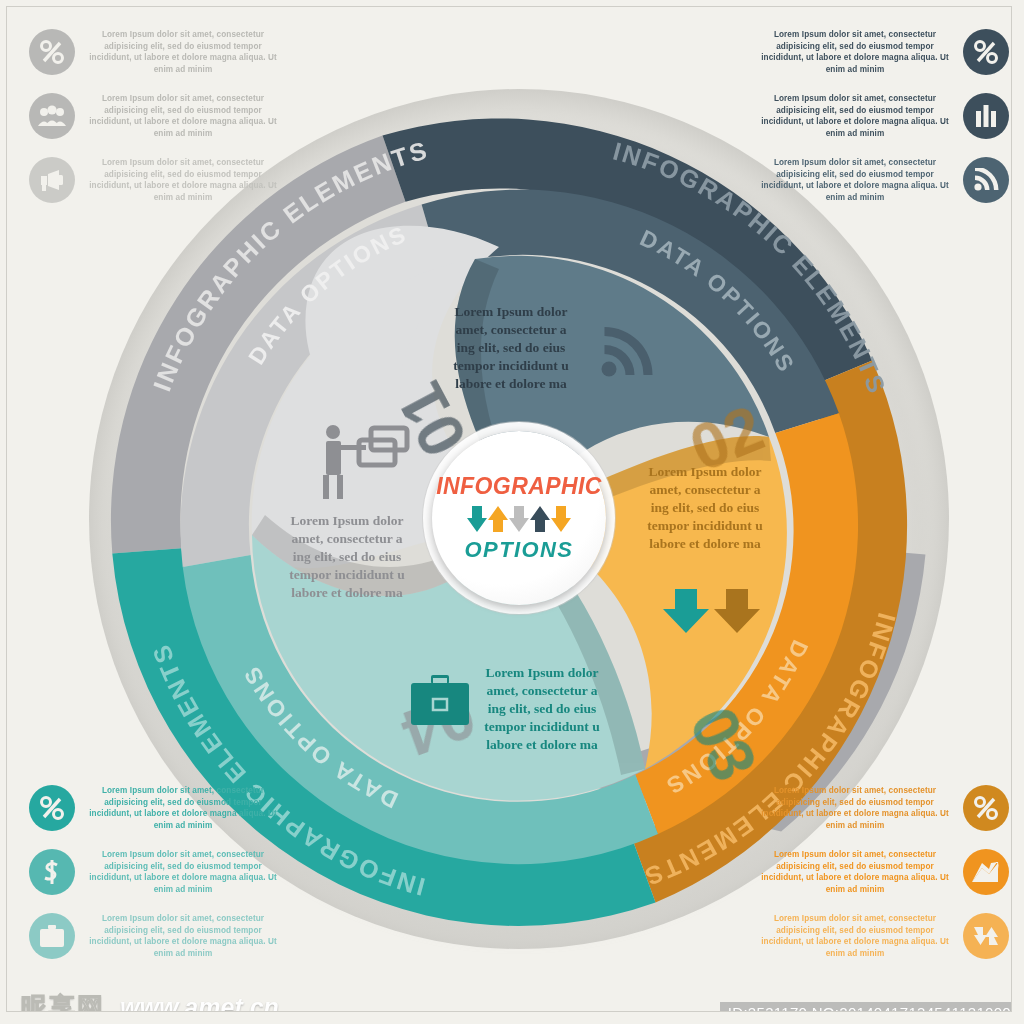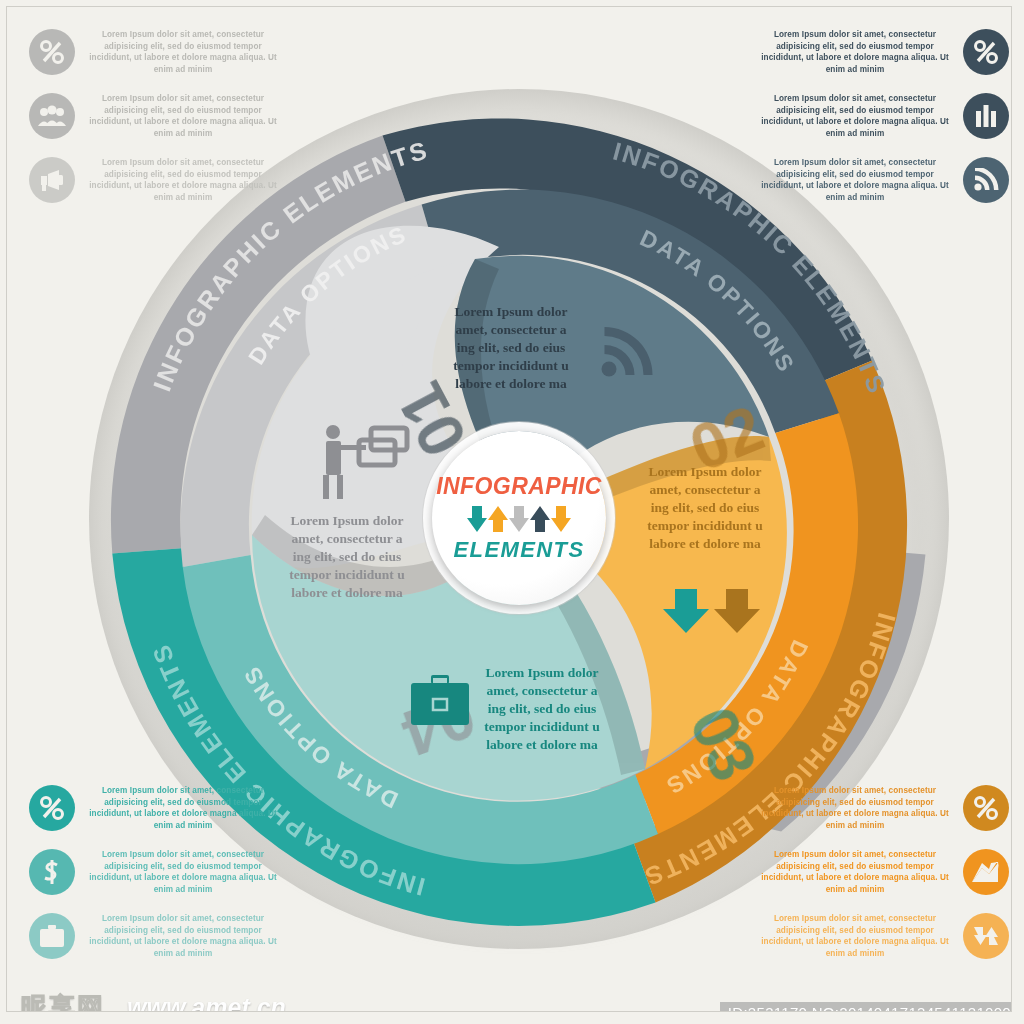--- a/index.html
+++ b/index.html
@@ -65,21 +65,21 @@
   .badge .b-bot{
     font-size:22px;font-weight:bold;font-style:italic;
     color:#1a9d96;letter-spacing:1.4px;
   }
   .arrowrow{display:flex;align-items:center;gap:1px;margin:6px 0 5px;}
   .arw{width:20px;height:26px;}
 
   
   .wm{
     position:absolute;left:14px;bottom:6px;
-    display:flex;align-items:center;gap:22px;
+    display:flex;align-items:center;gap:15px;
     color:#ffffff;font-style:italic;font-size:25px;font-weight:bold;
     text-shadow:0 1px 2px rgba(120,120,120,.55);
     opacity:.95;
   }
   .wm .cjk{
     font-family:"DejaVu Sans", sans-serif;
     font-style:normal;font-size:26px;letter-spacing:2px;
     -webkit-text-stroke:1px #b9b9b3;
   }
   .idbar{
@@ -315,21 +315,21 @@
       <svg class="arw" viewBox="0 0 20 26">
         <path d="M5 0 h10 v12 h5 L10 26 L0 12 h5 Z" fill="#bdbdbd"></path>
           </svg>
       <svg class="arw" viewBox="0 0 20 26">
         <path d="M10 0 L20 14 h-5 v12 H5 V14 H0 Z" fill="#384c5a"></path>
           </svg>
       <svg class="arw" viewBox="0 0 20 26">
         <path d="M5 0 h10 v12 h5 L10 26 L0 12 h5 Z" fill="#f5a623"></path>
           </svg>
     </div>
-    <div class="b-bot">ELEMENTS</div>
+    <div class="b-bot">OPTIONS</div>
   </div>
 
   <div class="corner tl">
     <div class="crow">
       <div class="cicon" style="background:#b8b8b6">
         <svg width="26" height="26" viewBox="0 0 26 26">
               <circle cx="7" cy="7" r="4.5" fill="none" stroke="#f2f1ec" stroke-width="3"></circle>
               <circle cx="19" cy="19" r="4.5" fill="none" stroke="#f2f1ec" stroke-width="3"></circle>
               <line x1="21" y1="4" x2="5" y2="22" stroke="#f2f1ec" stroke-width="3.4"></line>
             </svg>

